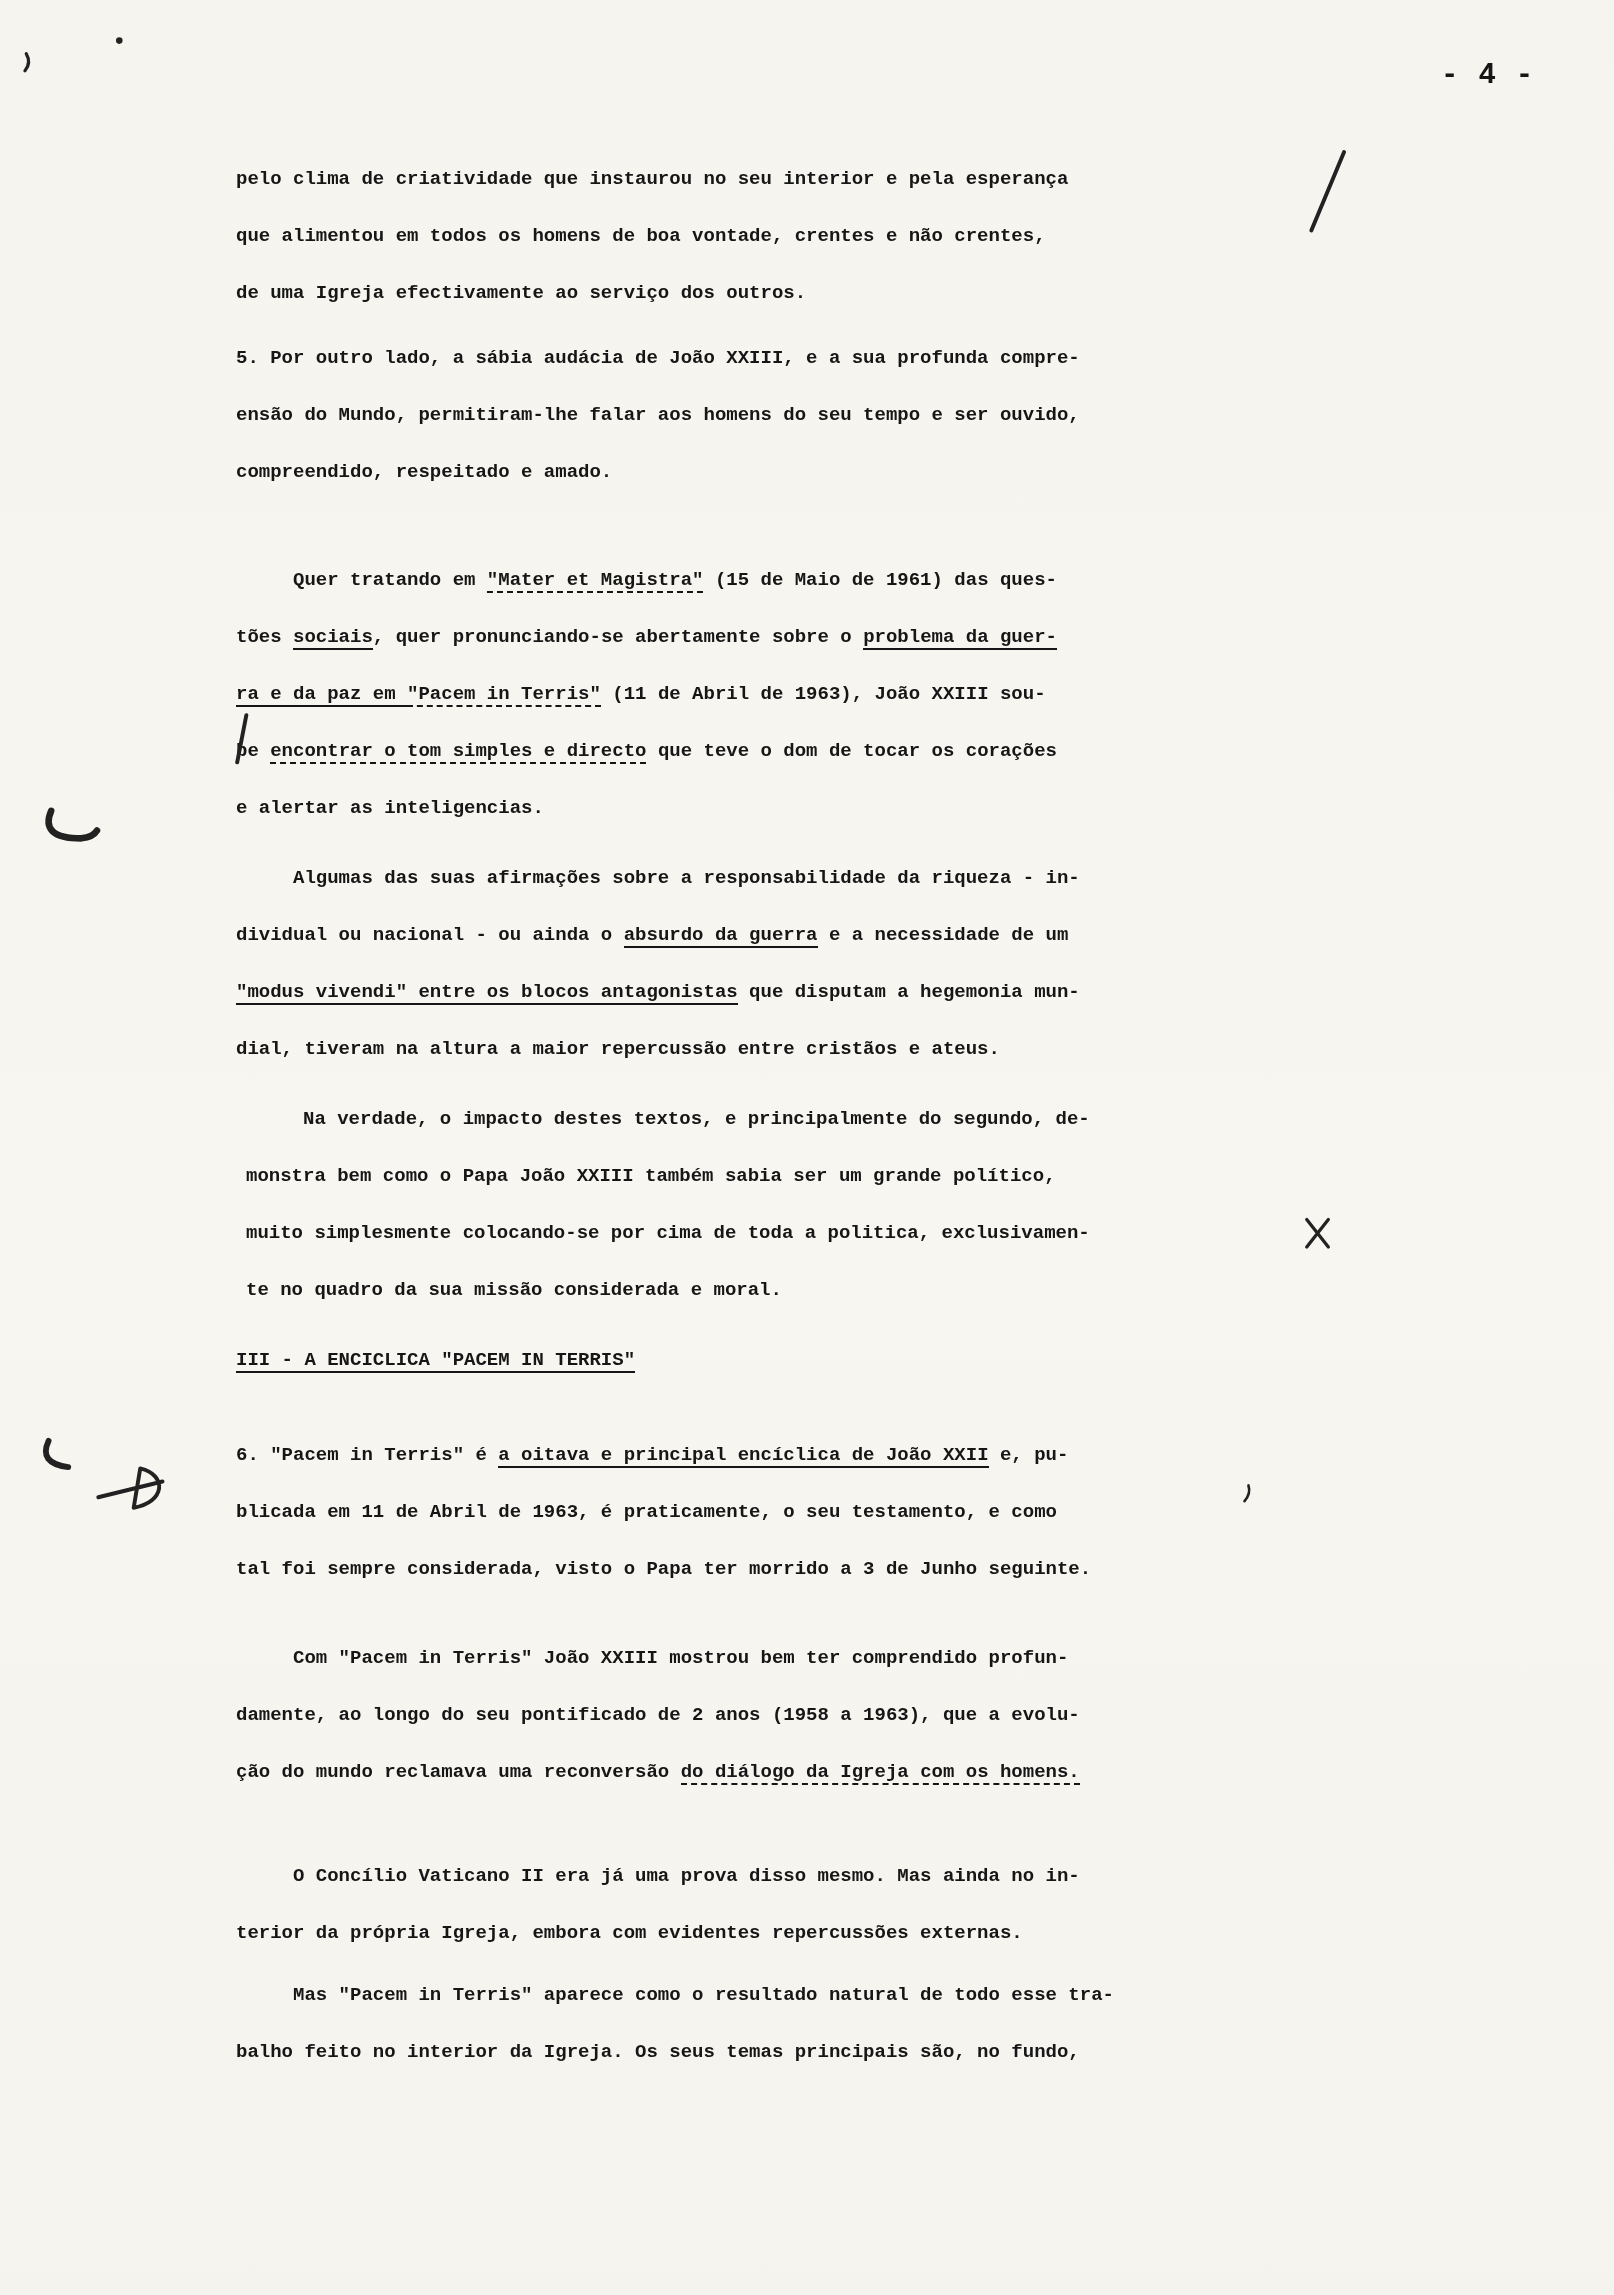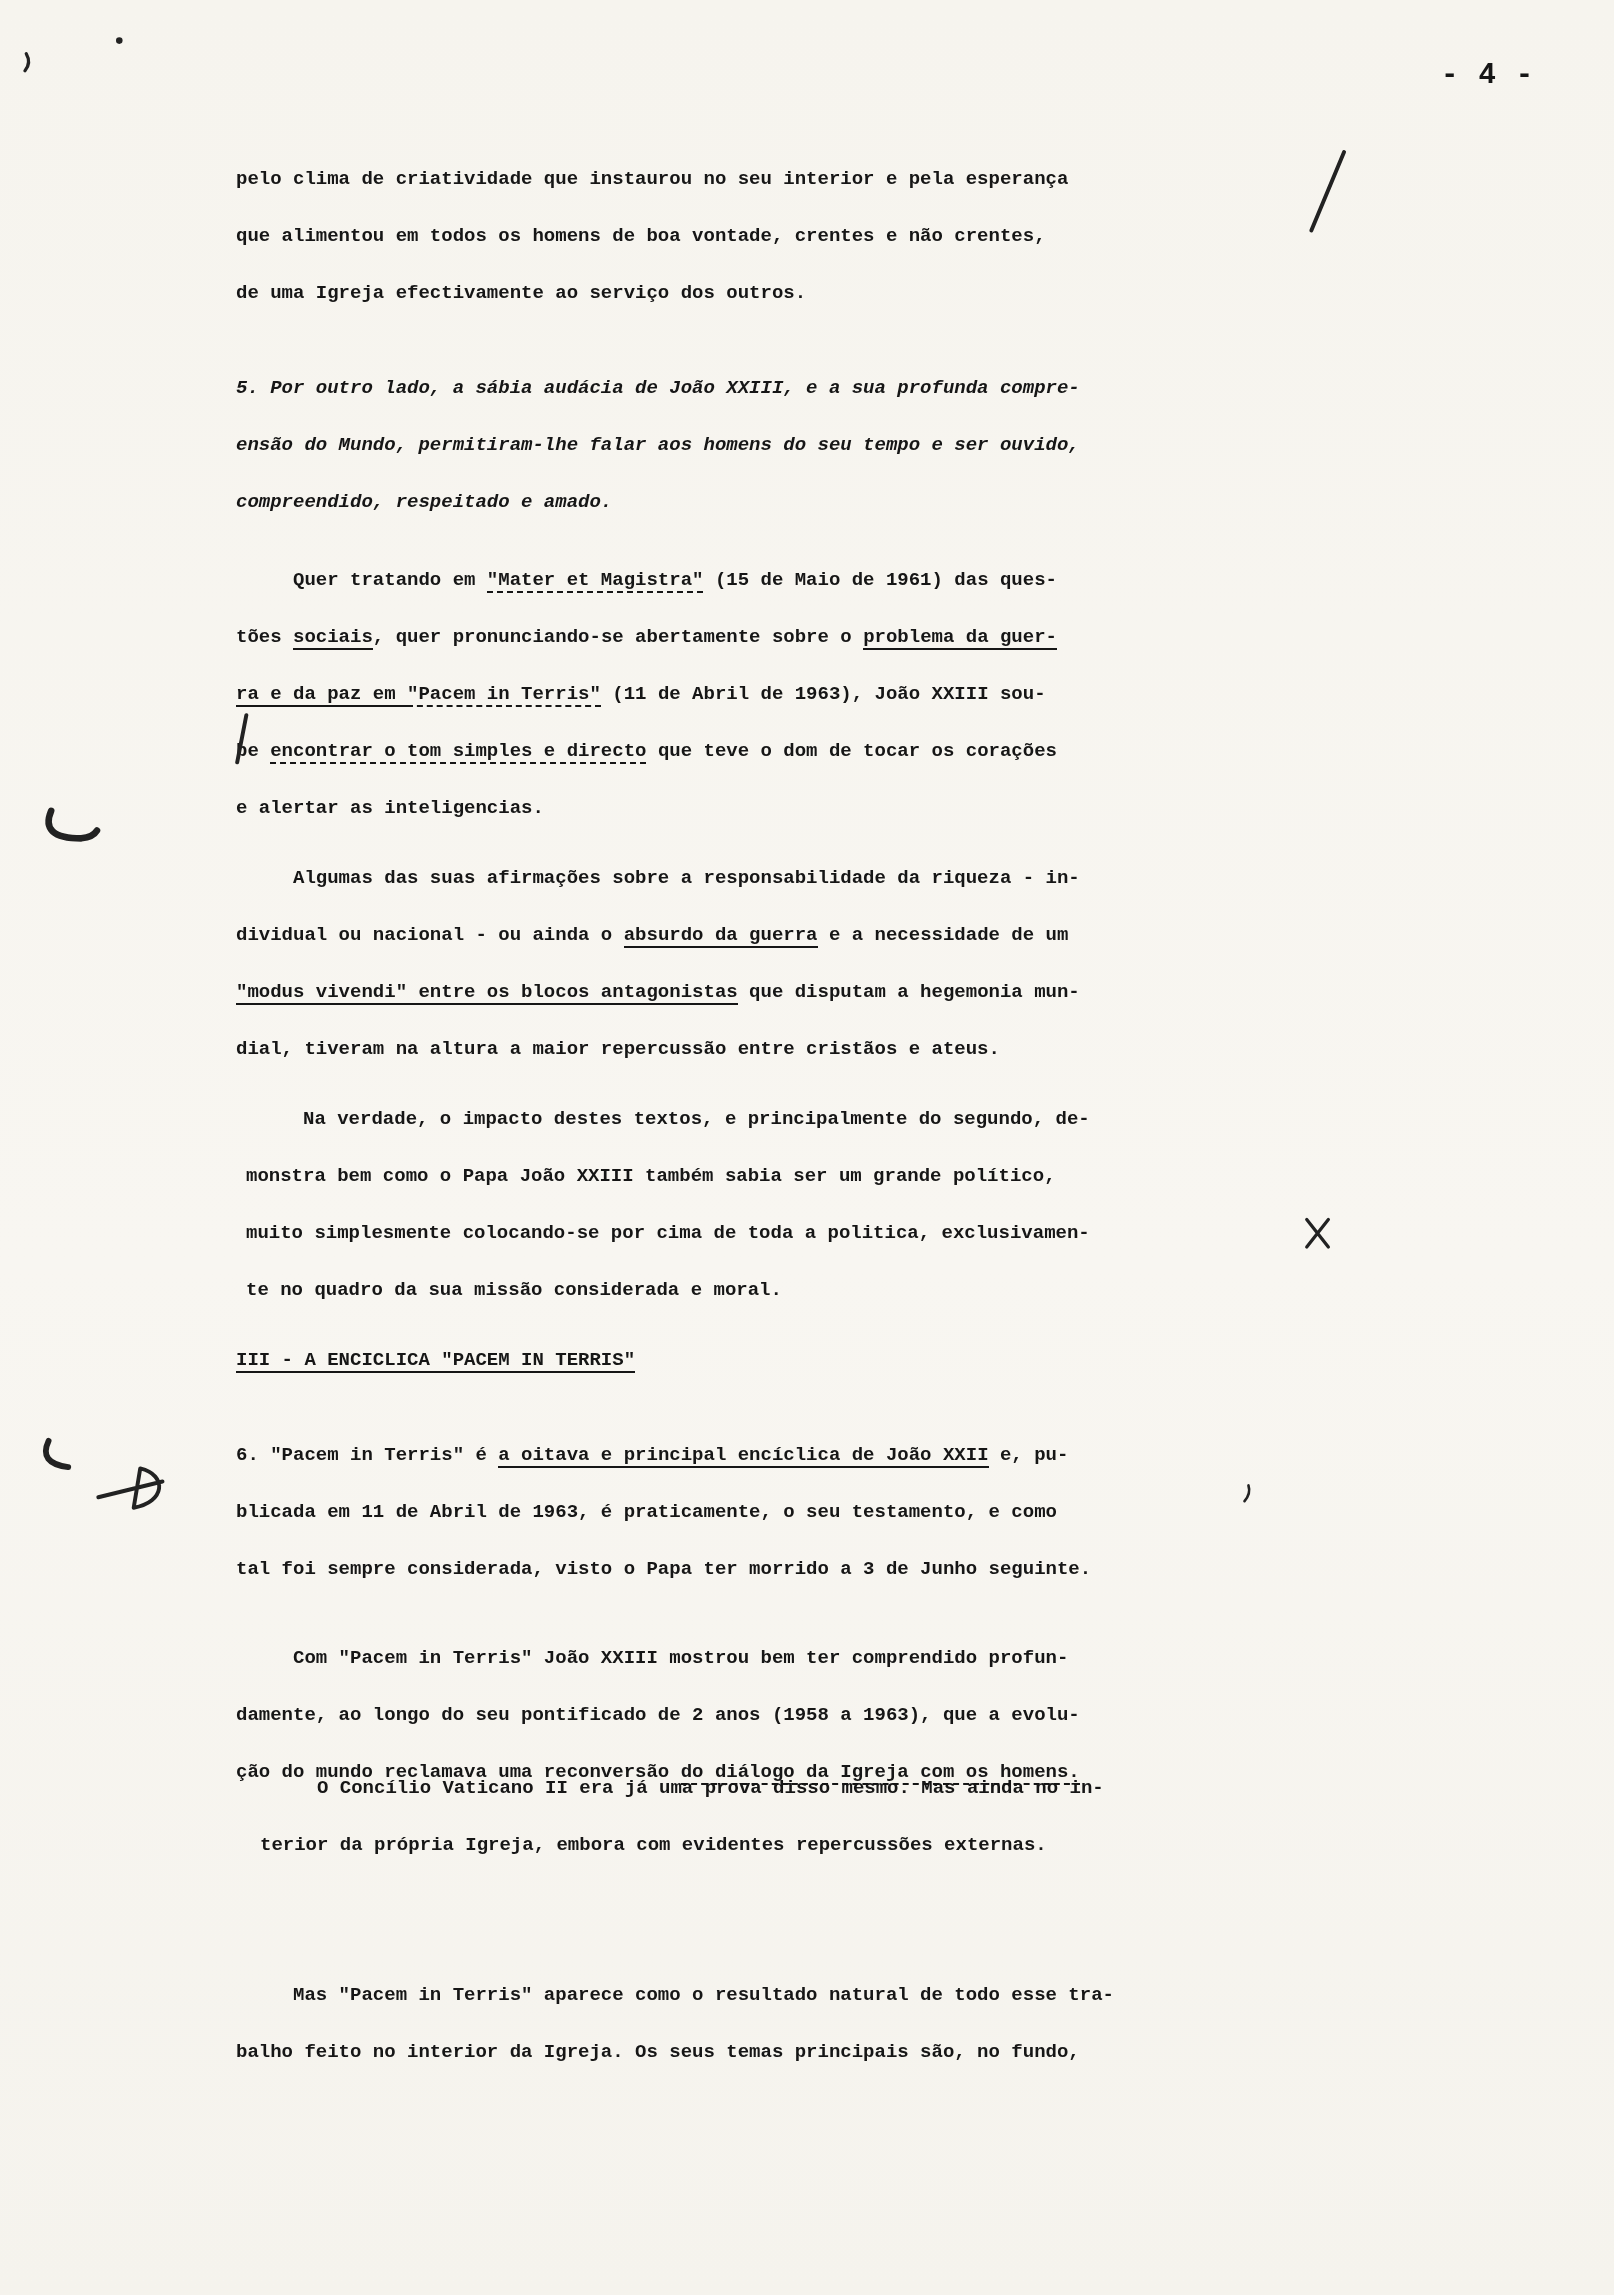--- a/index.html
+++ b/index.html
@@ -54,21 +54,21 @@
 <div class="page">
 
   <div class="page-number">- 4 -</div>
 
   <div>
       <div class="para" style="top: 151px;">
         <div class="line"><span>pelo clima de criatividade que instaurou no seu interior e pela esperança</span></div>
         <div class="line"><span>que alimentou em todos os homens de boa vontade, crentes e não crentes,</span></div>
         <div class="line"><span>de uma Igreja efectivamente ao serviço dos outros.</span></div>
       </div>
-      <div class="para" style="top: 360px; font-style: italic;">
+      <div class="para" style="top: 330px;">
         <div class="line"><span>5. Por outro lado, a sábia audácia de João XXIII, e a sua profunda compre-</span></div>
         <div class="line"><span>ensão do Mundo, permitiram-lhe falar aos homens do seu tempo e ser ouvido,</span></div>
         <div class="line"><span>compreendido, respeitado e amado.</span></div>
       </div>
       <div class="para" style="top: 552px;">
         <div class="line"><span>     Quer tratando em </span><span class="u-dashed">"Mater et Magistra"</span><span> (15 de Maio de 1961) das ques-</span></div>
         <div class="line"><span>tões </span><span class="u-solid">sociais</span><span>, quer pronunciando-se abertamente sobre o </span><span class="u-solid">problema da guer-</span></div>
         <div class="line"><span class="u-solid">ra e da paz em </span><span class="u-dashed">"Pacem in Terris"</span><span> (11 de Abril de 1963), João XXIII sou-</span></div>
         <div class="line"><span>be </span><span class="u-dashed">encontrar o tom simples e directo</span><span> que teve o dom de tocar os corações</span></div>
         <div class="line"><span>e alertar as inteligencias.</span></div>
@@ -91,21 +91,21 @@
       <div class="para" style="top: 1427px;">
         <div class="line"><span>6. "Pacem in Terris" é </span><span class="u-solid">a oitava e principal encíclica de João XXII</span><span> e, pu-</span></div>
         <div class="line"><span>blicada em 11 de Abril de 1963, é praticamente, o seu testamento, e como</span></div>
         <div class="line"><span>tal foi sempre considerada, visto o Papa ter morrido a 3 de Junho seguinte.</span></div>
       </div>
       <div class="para" style="top: 1630px;">
         <div class="line"><span>     Com "Pacem in Terris" João XXIII mostrou bem ter comprendido profun-</span></div>
         <div class="line"><span>damente, ao longo do seu pontificado de 2 anos (1958 a 1963), que a evolu-</span></div>
         <div class="line"><span>ção do mundo reclamava uma reconversão </span><span class="u-dashed">do diálogo da Igreja com os homens.</span></div>
       </div>
-      <div class="para" style="top: 1760px; margin-left: 24px;">
+      <div class="para" style="top: 1848px;">
         <div class="line"><span>     O Concílio Vaticano II era já uma prova disso mesmo. Mas ainda no in-</span></div>
         <div class="line"><span>terior da própria Igreja, embora com evidentes repercussões externas.</span></div>
       </div>
       <div class="para" style="top: 1967px;">
         <div class="line"><span>     Mas "Pacem in Terris" aparece como o resultado natural de todo esse tra-</span></div>
         <div class="line"><span>balho feito no interior da Igreja. Os seus temas principais são, no fundo,</span></div>
       </div>
     </div>
 
   <svg class="marks-overlay" viewBox="0 0 2464 3504" xmlns="http://www.w3.org/2000/svg">

